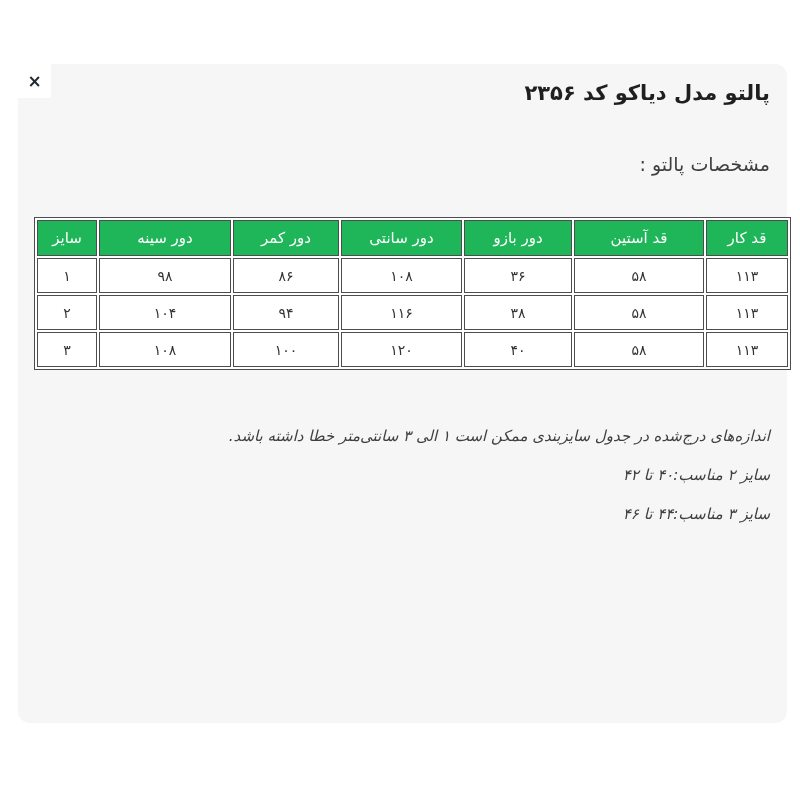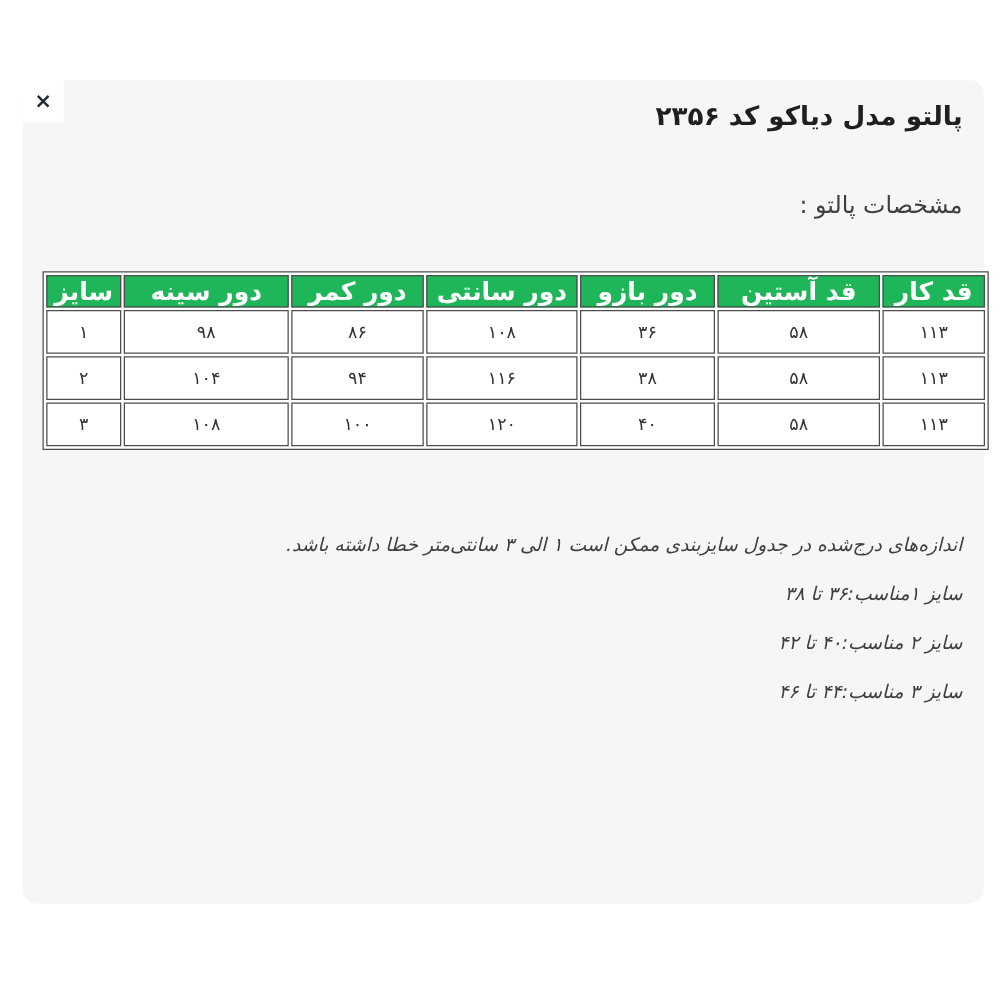--- a/index.html
+++ b/index.html
@@ -62,23 +62,23 @@
     border-collapse:separate;
     border-spacing:2px;
     background:#ffffff;
     border:1px solid var(--border);
     direction:rtl;
     z-index:2;
   }
   table.size-table th{
     background:var(--green);
     color:#ffffff;
-    font-weight:700;
-    font-size:20px;
-    height:24px;
+    font-weight:400;
+    font-size:15px;
+    height:36px;
     text-align:center;
     vertical-align:middle;
     border:1px solid var(--border);
   }
   table.size-table td{
     background:#ffffff;
     color:#333333;
     font-size:14px;
     height:35px;
     text-align:center;
@@ -151,16 +151,15 @@
         <td>۱۲۰</td>
         <td>۱۰۰</td>
         <td>۱۰۸</td>
         <td>۳</td>
       </tr>
     </tbody>
 </table>
 
 <div class="notes">
   <div class="note-line">اندازه‌های درج‌شده در جدول سایزبندی ممکن است ۱ الی ۳ سانتی‌متر خطا داشته باشد.</div>
-  <div class="note-line">سایز ۱مناسب:۳۶ تا ۳۸</div>
   <div class="note-line">سایز ۲ مناسب:۴۰ تا ۴۲</div>
   <div class="note-line">سایز ۳ مناسب:۴۴ تا ۴۶</div>
 </div>
 
 </body></html>

